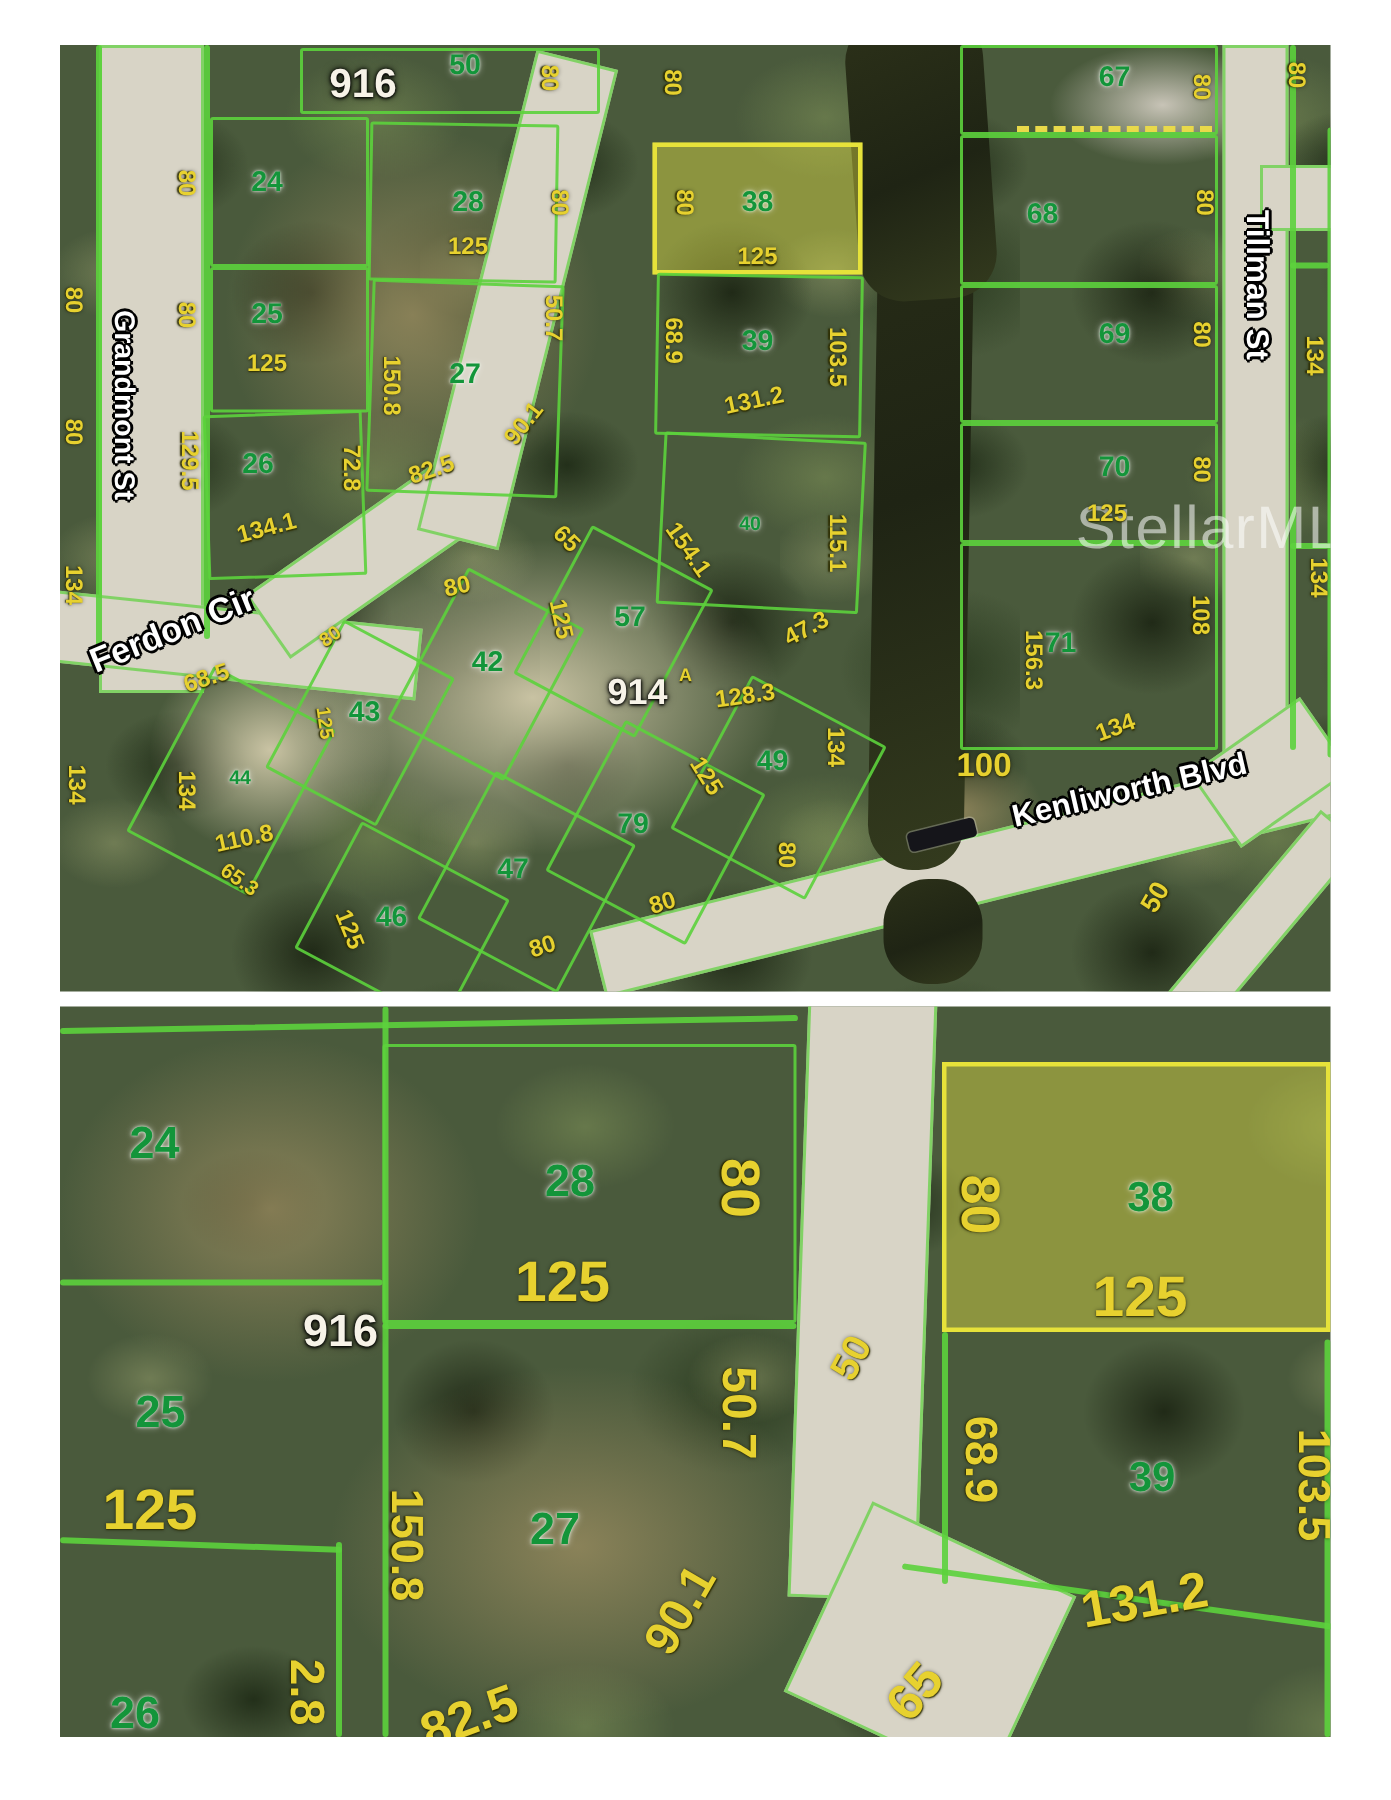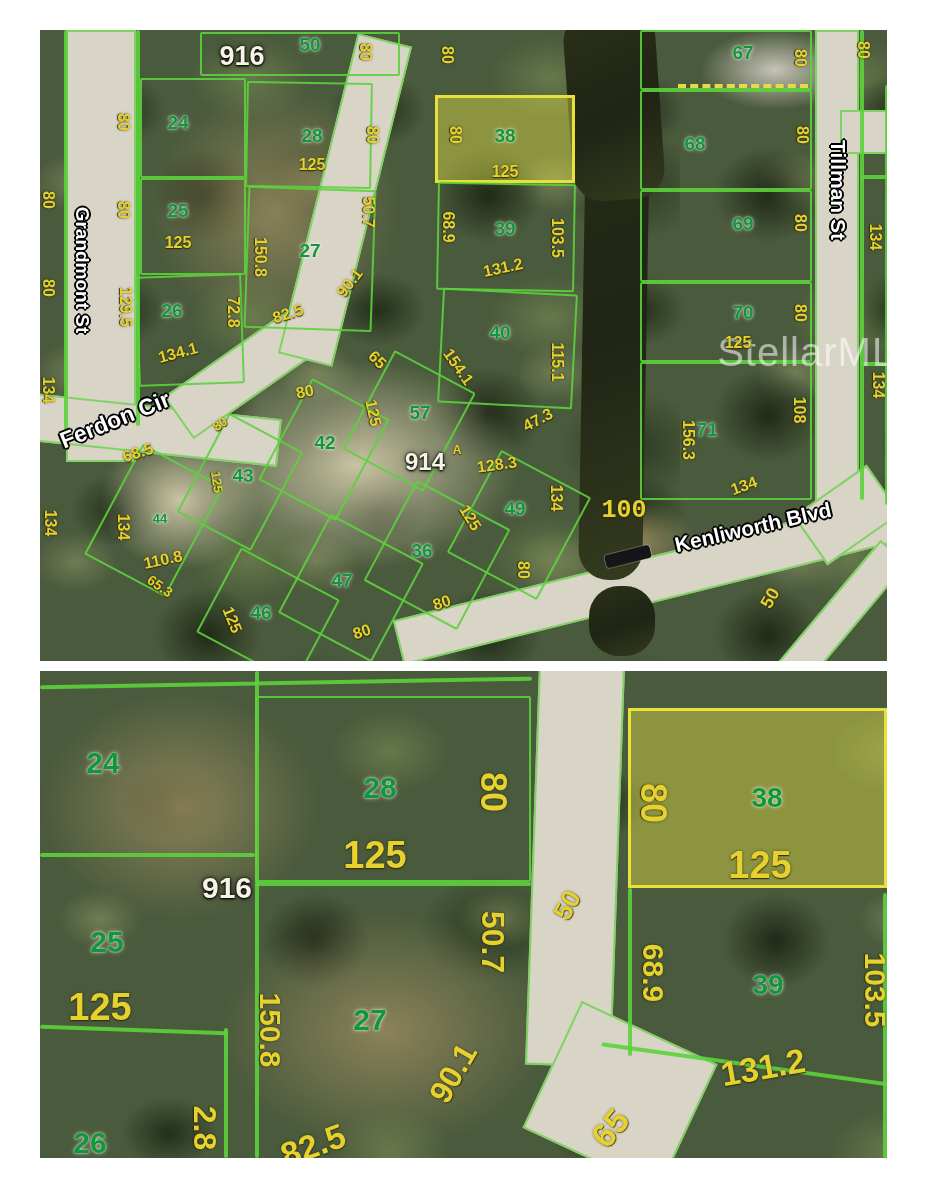--- a/index.html
+++ b/index.html
@@ -104,28 +104,28 @@
         <div class="lb k-block" style="left: 385px; top: 432px; font-size: 24px; transform: translate(-50%, -50%) rotate(0deg);">914</div>
         <div class="lb k-wm" style="left: 780px; top: 322px; font-size: 40px; transform: translate(-50%, -50%) rotate(0deg);">StellarMLS</div>
         <div class="lb k-lot" style="left: 270px; top: 14px; font-size: 19px; transform: translate(-50%, -50%) rotate(0deg);">50</div>
         <div class="lb k-lot" style="left: 138px; top: 92px; font-size: 19px; transform: translate(-50%, -50%) rotate(0deg);">24</div>
         <div class="lb k-lot" style="left: 272px; top: 105px; font-size: 19px; transform: translate(-50%, -50%) rotate(0deg);">28</div>
         <div class="lb k-lot" style="left: 138px; top: 180px; font-size: 19px; transform: translate(-50%, -50%) rotate(0deg);">25</div>
         <div class="lb k-lot" style="left: 270px; top: 220px; font-size: 19px; transform: translate(-50%, -50%) rotate(0deg);">27</div>
         <div class="lb k-lot" style="left: 132px; top: 280px; font-size: 19px; transform: translate(-50%, -50%) rotate(0deg);">26</div>
         <div class="lb k-lot" style="left: 465px; top: 105px; font-size: 19px; transform: translate(-50%, -50%) rotate(0deg);">38</div>
         <div class="lb k-lot" style="left: 465px; top: 198px; font-size: 19px; transform: translate(-50%, -50%) rotate(0deg);">39</div>
-        <div class="lb k-lot" style="left: 460px; top: 302px; font-size: 19px; transform: translate(-50%, -50%) rotate(0deg);">40</div>
+        <div class="lb k-lot" style="left: 460px; top: 319px; font-size: 13px; transform: translate(-50%, -50%) rotate(0deg);">40</div>
         <div class="lb k-lot" style="left: 380px; top: 382px; font-size: 19px; transform: translate(-50%, -50%) rotate(0deg);">57</div>
         <div class="lb k-lot" style="left: 285px; top: 412px; font-size: 19px; transform: translate(-50%, -50%) rotate(0deg);">42</div>
         <div class="lb k-lot" style="left: 203px; top: 445px; font-size: 19px; transform: translate(-50%, -50%) rotate(0deg);">43</div>
         <div class="lb k-lot" style="left: 120px; top: 488px; font-size: 13px; transform: translate(-50%, -50%) rotate(0deg);">44</div>
         <div class="lb k-lot" style="left: 221px; top: 582px; font-size: 19px; transform: translate(-50%, -50%) rotate(0deg);">46</div>
         <div class="lb k-lot" style="left: 302px; top: 550px; font-size: 19px; transform: translate(-50%, -50%) rotate(0deg);">47</div>
-        <div class="lb k-lot" style="left: 382px; top: 520px; font-size: 19px; transform: translate(-50%, -50%) rotate(0deg);">36</div>
+        <div class="lb k-lot" style="left: 382px; top: 520px; font-size: 19px; transform: translate(-50%, -50%) rotate(0deg);">79</div>
         <div class="lb k-lot" style="left: 475px; top: 478px; font-size: 19px; transform: translate(-50%, -50%) rotate(0deg);">49</div>
         <div class="lb k-lot" style="left: 703px; top: 22px; font-size: 19px; transform: translate(-50%, -50%) rotate(0deg);">67</div>
         <div class="lb k-lot" style="left: 655px; top: 113px; font-size: 19px; transform: translate(-50%, -50%) rotate(0deg);">68</div>
         <div class="lb k-lot" style="left: 703px; top: 193px; font-size: 19px; transform: translate(-50%, -50%) rotate(0deg);">69</div>
         <div class="lb k-lot" style="left: 703px; top: 282px; font-size: 19px; transform: translate(-50%, -50%) rotate(0deg);">70</div>
         <div class="lb k-lot" style="left: 667px; top: 399px; font-size: 19px; transform: translate(-50%, -50%) rotate(0deg);">71</div>
         <div class="lb k-dim" style="left: 325px; top: 22px; font-size: 16px; transform: translate(-50%, -50%) rotate(90deg);">80</div>
         <div class="lb k-dim" style="left: 407px; top: 25px; font-size: 16px; transform: translate(-50%, -50%) rotate(90deg);">80</div>
         <div class="lb k-dim" style="left: 83px; top: 92px; font-size: 16px; transform: translate(-50%, -50%) rotate(90deg);">80</div>
         <div class="lb k-dim" style="left: 332px; top: 105px; font-size: 16px; transform: translate(-50%, -50%) rotate(90deg);">80</div>
@@ -158,21 +158,21 @@
         <div class="lb k-dim" style="left: 120px; top: 556px; font-size: 14px; transform: translate(-50%, -50%) rotate(35deg);">65.3</div>
         <div class="lb k-dim" style="left: 192px; top: 590px; font-size: 16px; transform: translate(-50%, -50%) rotate(68deg);">125</div>
         <div class="lb k-dim" style="left: 322px; top: 602px; font-size: 16px; transform: translate(-50%, -50%) rotate(-18deg);">80</div>
         <div class="lb k-dim" style="left: 402px; top: 573px; font-size: 16px; transform: translate(-50%, -50%) rotate(-18deg);">80</div>
         <div class="lb k-dim" style="left: 483px; top: 540px; font-size: 16px; transform: translate(-50%, -50%) rotate(90deg);">80</div>
         <div class="lb k-dim" style="left: 430px; top: 488px; font-size: 16px; transform: translate(-50%, -50%) rotate(58deg);">125</div>
         <div class="lb k-dim" style="left: 516px; top: 468px; font-size: 16px; transform: translate(-50%, -50%) rotate(90deg);">134</div>
         <div class="lb k-dim" style="left: 704px; top: 456px; font-size: 16px; transform: translate(-50%, -50%) rotate(-20deg);">134</div>
         <div class="lb k-dim" style="left: 417px; top: 420px; font-size: 12px; transform: translate(-50%, -50%) rotate(0deg);">A</div>
         <div class="lb k-dim" style="left: 457px; top: 435px; font-size: 16px; transform: translate(-50%, -50%) rotate(-8deg);">128.3</div>
-        <div class="lb k-dim" style="left: 584px; top: 480px; font-size: 25px; transform: translate(-50%, -50%) rotate(0deg); font-family: Liberation Mono, monospace;">100</div>
+        <div class="lb k-dim" style="left: 616px; top: 480px; font-size: 22px; transform: translate(-50%, -50%) rotate(0deg);">100</div>
         <div class="lb k-dim" style="left: 730px; top: 568px; font-size: 18px; transform: translate(-50%, -50%) rotate(-60deg);">50</div>
         <div class="lb k-dim" style="left: 760px; top: 28px; font-size: 16px; transform: translate(-50%, -50%) rotate(90deg);">80</div>
         <div class="lb k-dim" style="left: 762px; top: 105px; font-size: 16px; transform: translate(-50%, -50%) rotate(90deg);">80</div>
         <div class="lb k-dim" style="left: 760px; top: 193px; font-size: 16px; transform: translate(-50%, -50%) rotate(90deg);">80</div>
         <div class="lb k-dim" style="left: 760px; top: 283px; font-size: 16px; transform: translate(-50%, -50%) rotate(90deg);">80</div>
         <div class="lb k-dim" style="left: 698px; top: 313px; font-size: 16px; transform: translate(-50%, -50%) rotate(0deg);">125</div>
         <div class="lb k-dim" style="left: 648px; top: 410px; font-size: 16px; transform: translate(-50%, -50%) rotate(90deg);">156.3</div>
         <div class="lb k-dim" style="left: 759px; top: 380px; font-size: 16px; transform: translate(-50%, -50%) rotate(90deg);">108</div>
         <div class="lb k-dim" style="left: 823px; top: 20px; font-size: 16px; transform: translate(-50%, -50%) rotate(90deg);">80</div>
         <div class="lb k-dim" style="left: 835px; top: 207px; font-size: 16px; transform: translate(-50%, -50%) rotate(90deg);">134</div>

